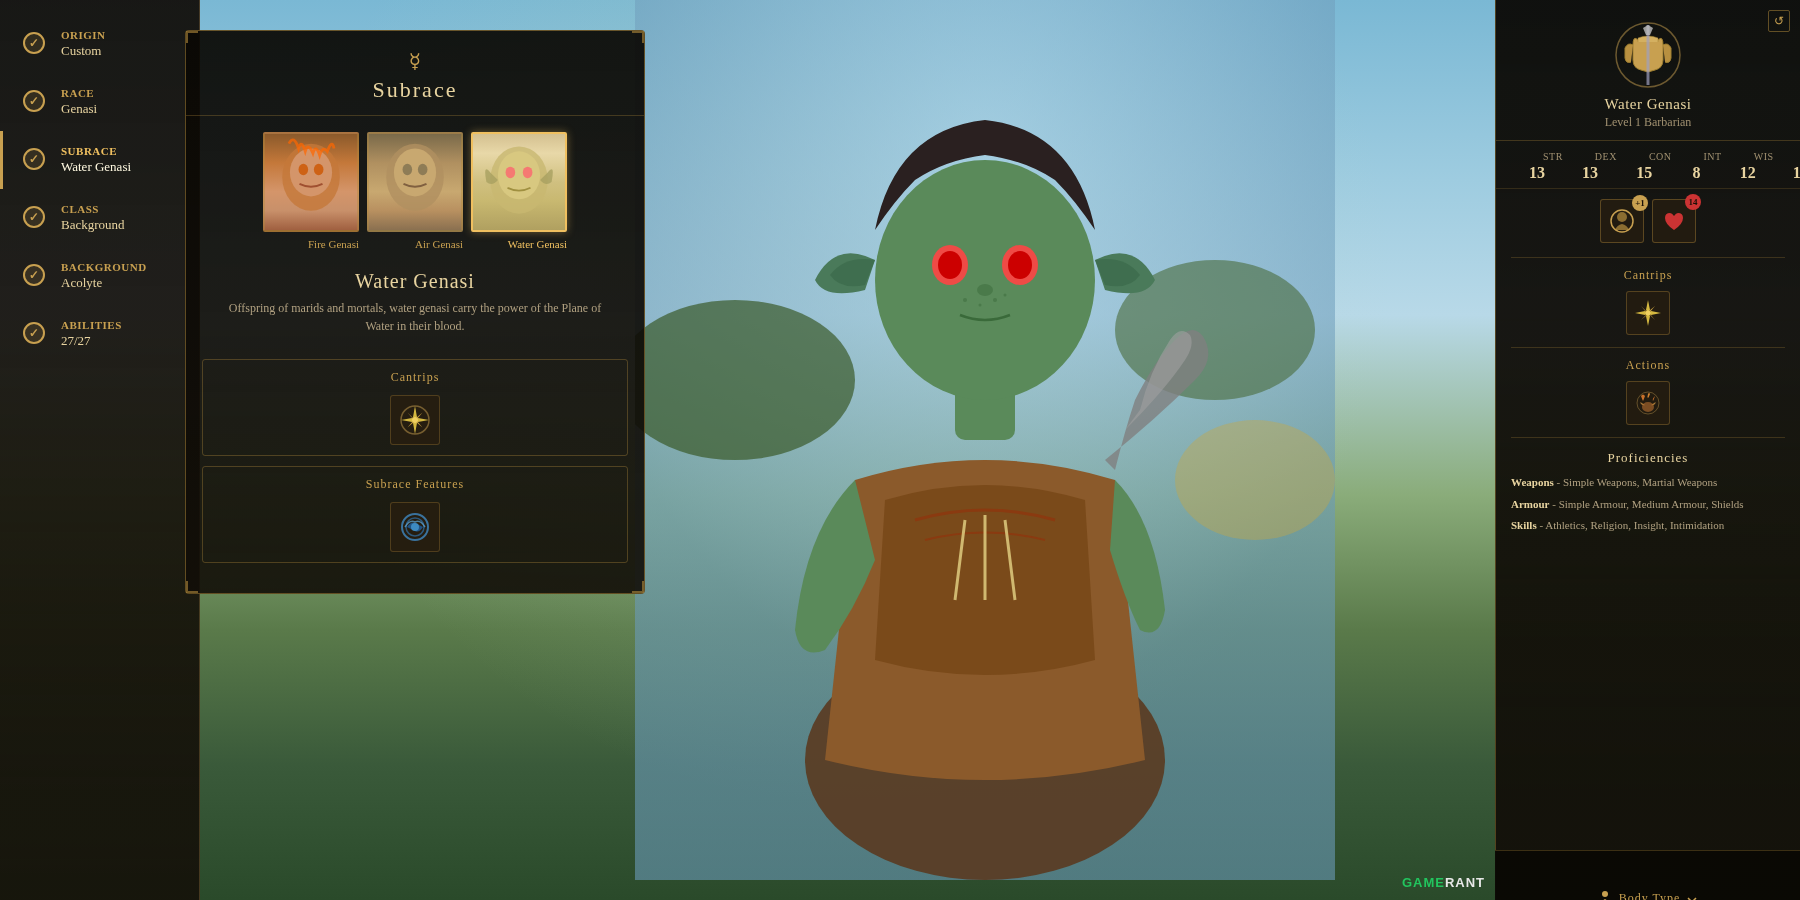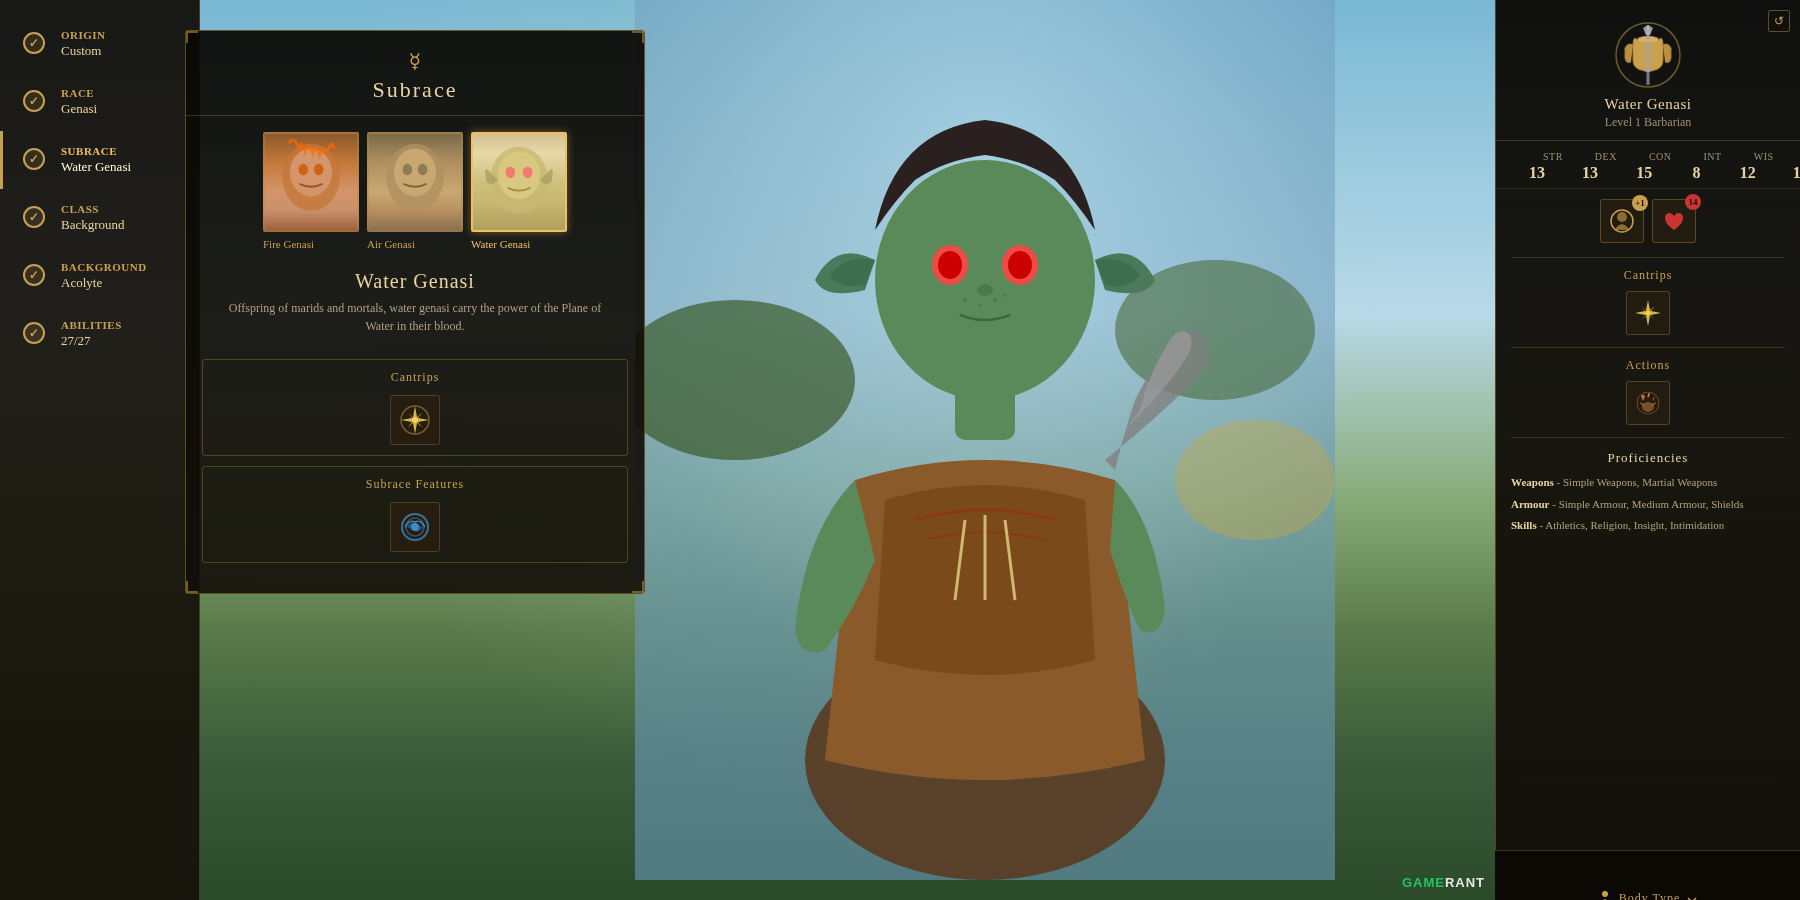--- a/index.html
+++ b/index.html
@@ -159,21 +159,21 @@
     .subrace-grid {
       display: flex;
       gap: 8px;
       padding: 16px 16px 8px;
       justify-content: center;
     }
 
     .subrace-option {
       display: flex;
       flex-direction: column;
-      align-items: flex-start;
+      align-items: flex-end;
       gap: 6px;
       cursor: pointer;
     }
 
     .subrace-portrait {
       width: 96px;
       height: 100px;
       border: 2px solid rgba(180,140,60,0.4);
       border-radius: 2px;
       position: relative;

